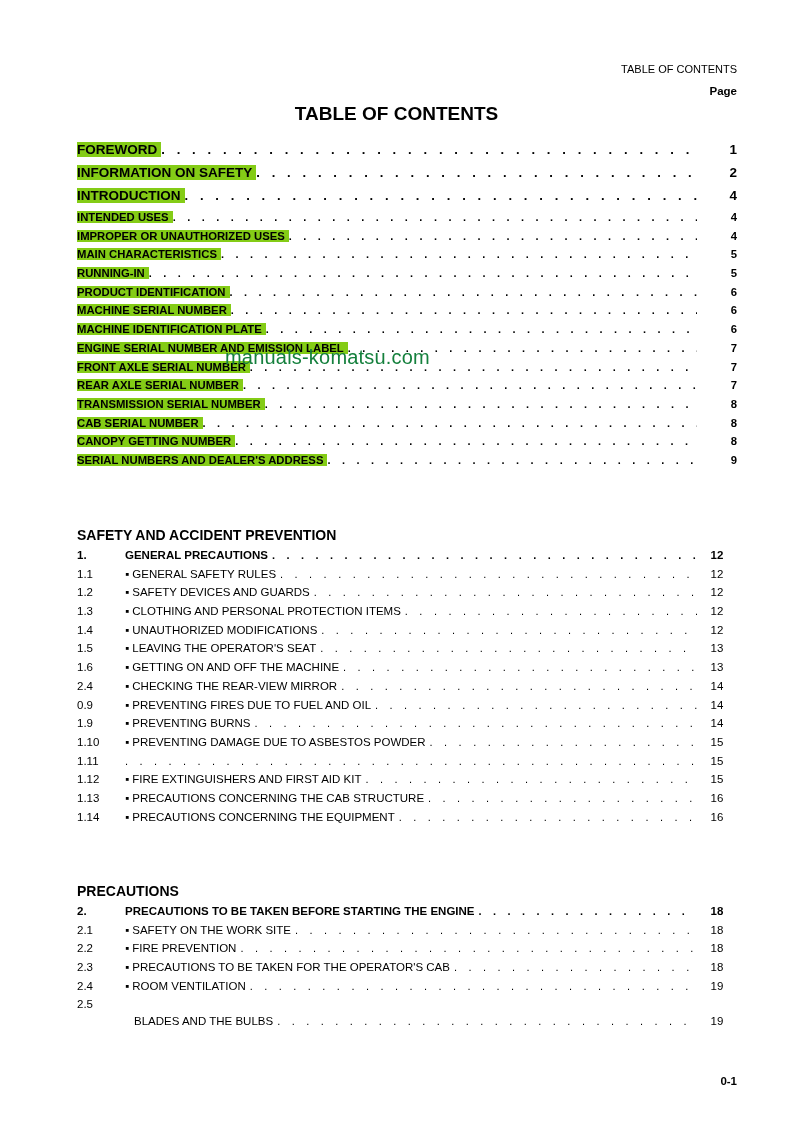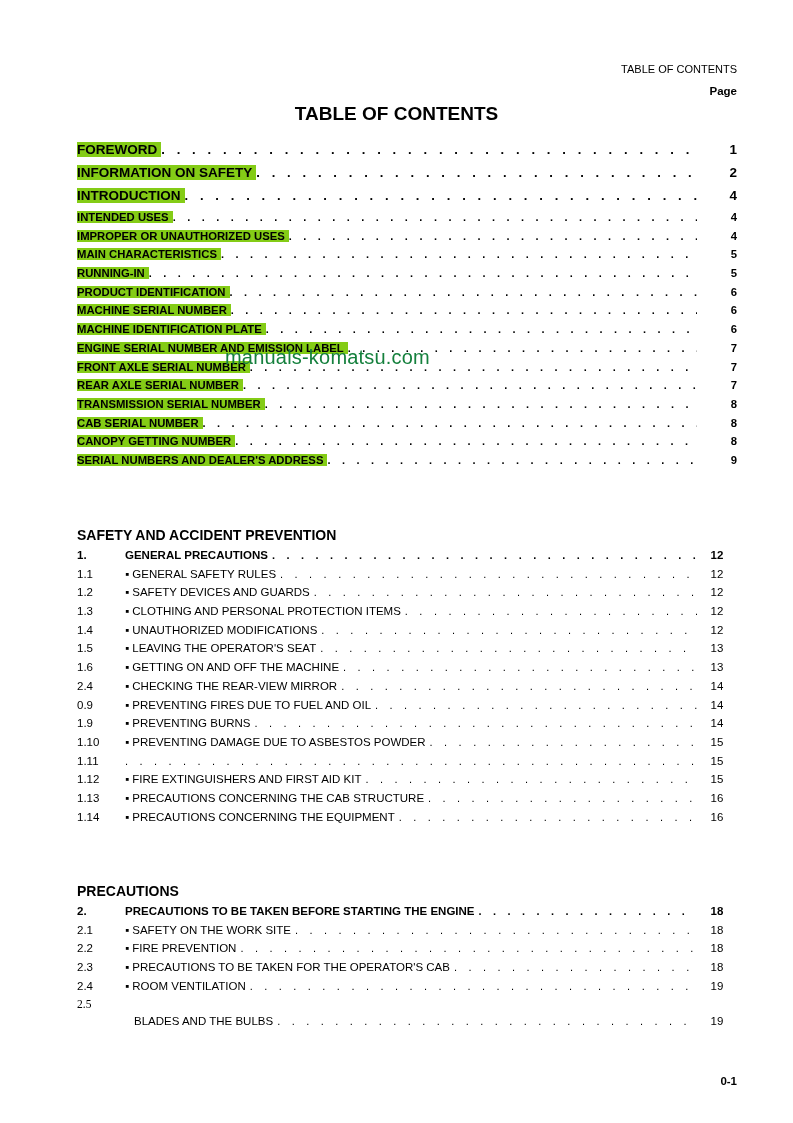--- a/index.html
+++ b/index.html
@@ -19,21 +19,21 @@
     .minor { font-size: 11.3px; font-weight: bold; }
     .minor .dots { font-weight: bold; }
     .section-head { position: absolute; left: 77px; font-size: 14px; font-weight: bold; }
     .num-row { position: relative; height: 18.7px; display: flex; align-items: baseline; white-space: nowrap; overflow: hidden; font-size: 11.5px; }
     .num-row .num { width: 48px; flex: none; }
     .num-row.chapter { font-weight: bold; }
     .num-row .dots { flex: 1; overflow: hidden; letter-spacing: 4.2px; font-size: 11px; }
     .num-row .txt { padding-right: 4px; }
     .num-row .pg { width: 40px; text-align: center; flex: none; }
     .cont-row { display: flex; font-size: 11.5px; height: 17px; }
-    .cont-row .num { width: 48px; flex: none; font-family: Liberation Serif, serif; }
+    .cont-row .num { width: 48px; flex: none; }
     .watermark { position: absolute; left: 225px; top: 346px; font-size: 20px; color: #15803d;
       font-family: "Liberation Sans", sans-serif; letter-spacing: 0.2px; z-index: 5; }
     .footer { position: absolute; top: 1075px; right: 56px; font-size: 11.5px; font-weight: bold; }
   </style>
 </head>
 <body>
 
 <div class="running-head">TABLE OF CONTENTS</div>
 <div class="page-label">Page</div>
 <div class="title">TABLE OF CONTENTS</div>

